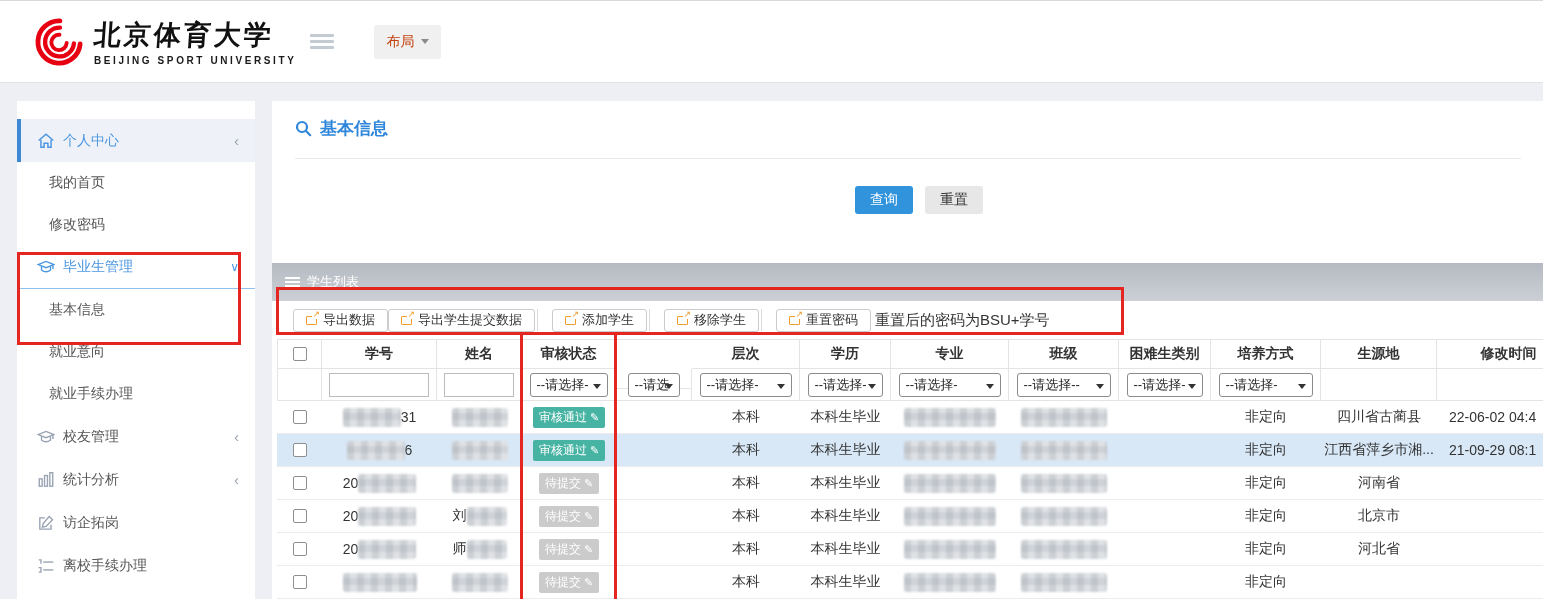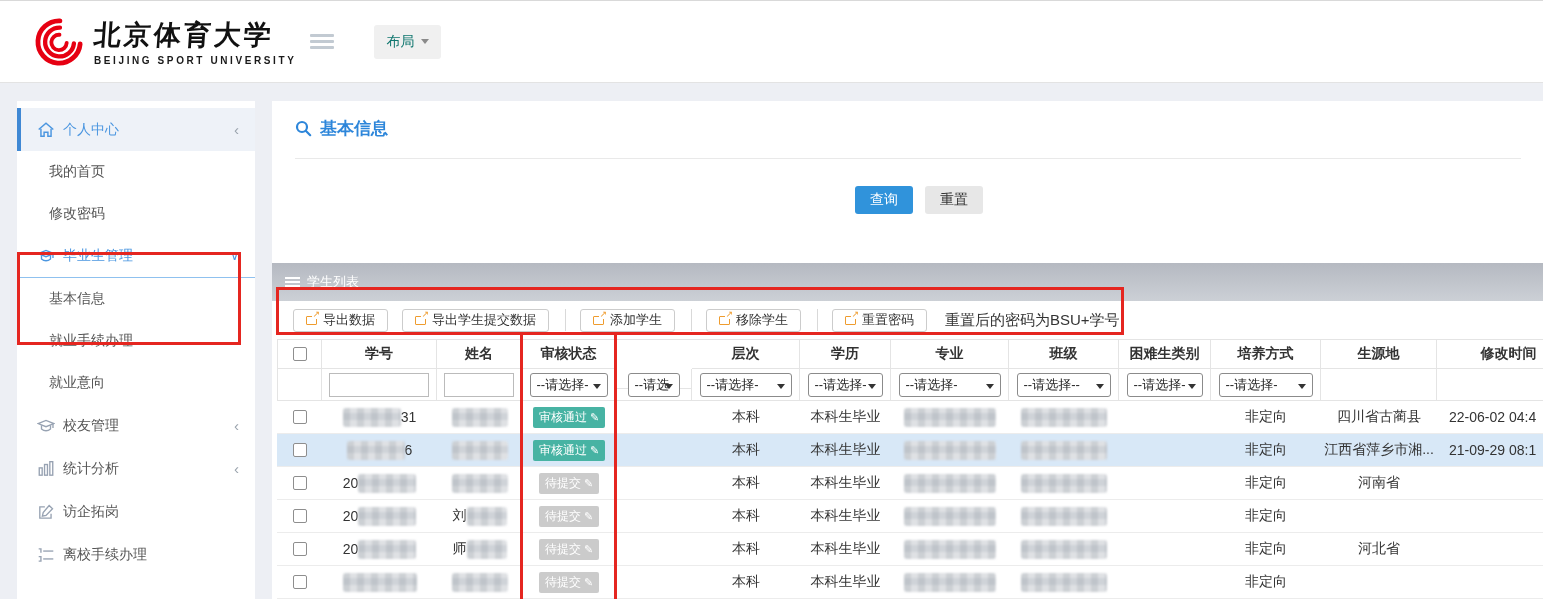--- a/index.html
+++ b/index.html
@@ -13,28 +13,28 @@
             background:#fff; border-bottom:1px solid #e3e3e3;
             display:flex; align-items:center; }
   .logo-wrap { display:flex; align-items:center; margin-left:34px; }
   .logo-swirl { flex:none; }
   .logo-text { margin-left:10px; }
   .logo-cn { font-family:"DejaVu Serif", serif; font-weight:bold; font-size:27px;
              color:#111; letter-spacing:3px; transform:skewX(-4deg); }
   .logo-en { font-size:10px; font-weight:bold; color:#1a1a1a; letter-spacing:2.6px; margin-top:2px; }
   .hamburger { margin-left:14px; width:24px; cursor:pointer; }
   .hamburger i { display:block; height:3px; background:#c2cad2; margin:3px 0; border-radius:1px; }
-  .layout-btn { margin-left:40px; background:#f0f0f0; color:#0f766e; font-size:14px;
+  .layout-btn { margin-left:40px; background:#f0f0f0; color:#c2410c; font-size:14px;
                 padding:8px 12px; border-radius:3px; display:flex; align-items:center; cursor:pointer; }
   .layout-btn .dn { margin-left:7px; width:0; height:0; border-left:4px solid transparent;
                     border-right:4px solid transparent; border-top:5px solid #8a8a8a; }
 
   
   .sidebar { position:absolute; left:17px; top:100px; width:238px; height:499px;
-             background:#fff; padding-top:7px; overflow:hidden; }
+             background:#fff; padding-top:18px; overflow:hidden; }
   .side-item { position:relative; height:43px; display:flex; align-items:center;
                font-size:14px; color:#555; cursor:pointer; padding-left:20px; }
   .side-item.child { height:42px; padding-left:32px; }
   .side-item .s-icon { width:18px; height:18px; margin-right:8px; color:#97a2b2; flex:none; }
   .side-item .s-icon svg { width:18px; height:18px; display:block; }
   .side-item .chev { position:absolute; right:16px; color:#9aa3ad; font-size:15px; }
   .side-item.active { background:#eef2f8; color:#4b96e0; }
   .side-item.active::before { content:""; position:absolute; left:0; top:0; bottom:0;
                               width:4px; background:#3f88d4; }
   .side-item.active .s-icon { color:#4b96e0; }
@@ -56,21 +56,21 @@
   .btn.plain { background:#e7e7e7; color:#333; margin-left:12px; }
 
   .list-header { margin-top:49px; height:38px; background:linear-gradient(#b5b9c1,#ccd0d6);
                  display:flex; align-items:center; color:#fff; font-size:13px; padding-left:13px; }
   .list-header .lh-ic { width:15px; margin-right:7px; }
   .list-header .lh-ic i { display:block; height:2px; background:#fff; margin:2px 0; }
 
   .toolbar { height:38px; display:flex; align-items:center; background:#fff; padding-left:21px; }
   .tb-btn { height:23px; background:#fff; border:1px solid #ccc; border-radius:3px;
             display:flex; align-items:center; padding:0 12px; font-size:13px; color:#333;
-            margin-right:14px; cursor:pointer; }
+            cursor:pointer; }
   .ext-ic { position:relative; width:11px; height:9px; border:1px solid #ef9c2e;
             border-radius:1px; margin-right:6px; display:inline-block; }
   .ext-ic::after { content:"\2197"; position:absolute; top:-7px; right:-4px; font-size:9px;
                    color:#ef9c2e; background:#fff; line-height:9px; }
   .vsep { width:1px; height:22px; background:#d9d9d9; margin:0 14px 0 2px; }
   .tb-note { font-size:15px; color:#333; margin-left:4px; }
 
   
   .tbl { margin-left:5px; width:1325px; font-size:14px; color:#333; }
   .trow { display:flex; }
@@ -168,24 +168,24 @@
               <path d="M14.2 6.2 V9.8"></path>
             </svg>
           </span>
           <span class="s-label">毕业生管理</span>
           <span class="chev">∨</span>
         </div>
         <div class="side-item child">
           <span class="s-label">基本信息</span>
         </div>
         <div class="side-item child">
+          <span class="s-label">就业意向</span>
+        </div>
+        <div class="side-item child">
           <span class="s-label">就业手续办理</span>
-        </div>
-        <div class="side-item child">
-          <span class="s-label">就业意向</span>
         </div>
         <div class="side-item parent">
           <span class="s-icon">
             <svg viewBox="0 0 16 16" fill="none" stroke="currentColor" stroke-width="1.2">
               <path d="M1 5.8 L8 3 L15 5.8 L8 8.6 Z"></path>
               <path d="M4 7.3 V10.6 C4 10.6 5.8 12.2 8 12.2 C10.2 12.2 12 10.6 12 10.6 V7.3"></path>
               <path d="M14.2 6.2 V9.8"></path>
             </svg>
           </span>
           <span class="s-label">校友管理</span>
@@ -494,20 +494,23 @@
             <div class="cell" style="width: 118px;">
               <span class="mosaic" style="width: 92px;"></span>
             </div>
             <div class="cell" style="width: 110px;">
               <span class="mosaic" style="width: 86px;"></span>
             </div>
             <div class="cell" style="width: 92px;"></div>
             <div class="cell" style="width: 110px;">
               <span>非定向</span>
             </div>
+            <div class="cell" style="width: 116px;">
+              <span>北京市</span>
+            </div>
             <div class="cell left" style="width: 160px;"></div>
           </div>
           <div class="trow drow">
             <div class="cell" style="width: 45px;">
               <span class="cb"></span>
             </div>
             <div class="cell" style="width: 115px;">
               <span>20</span>
               <span class="mosaic" style="width: 58px;"></span>
             </div>

